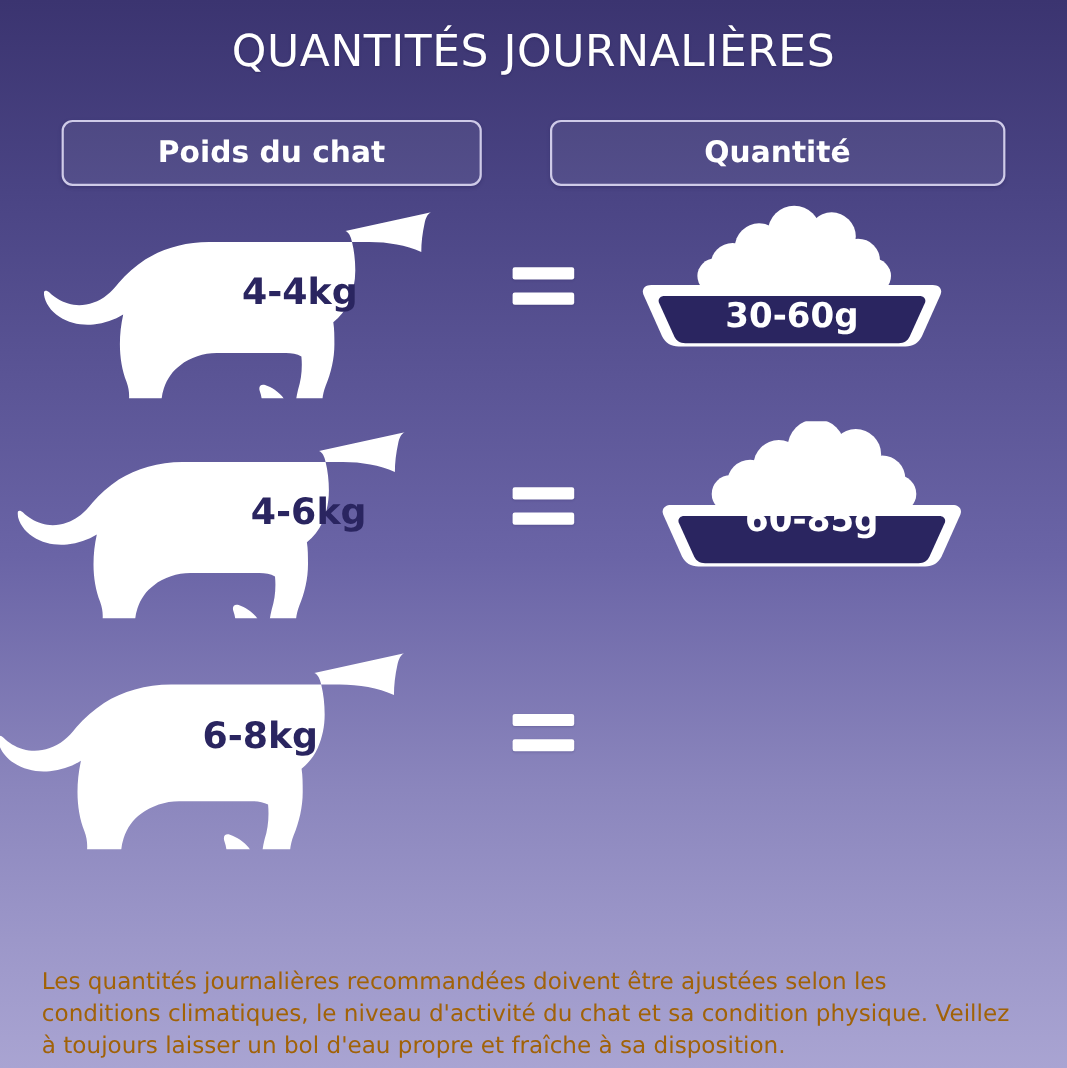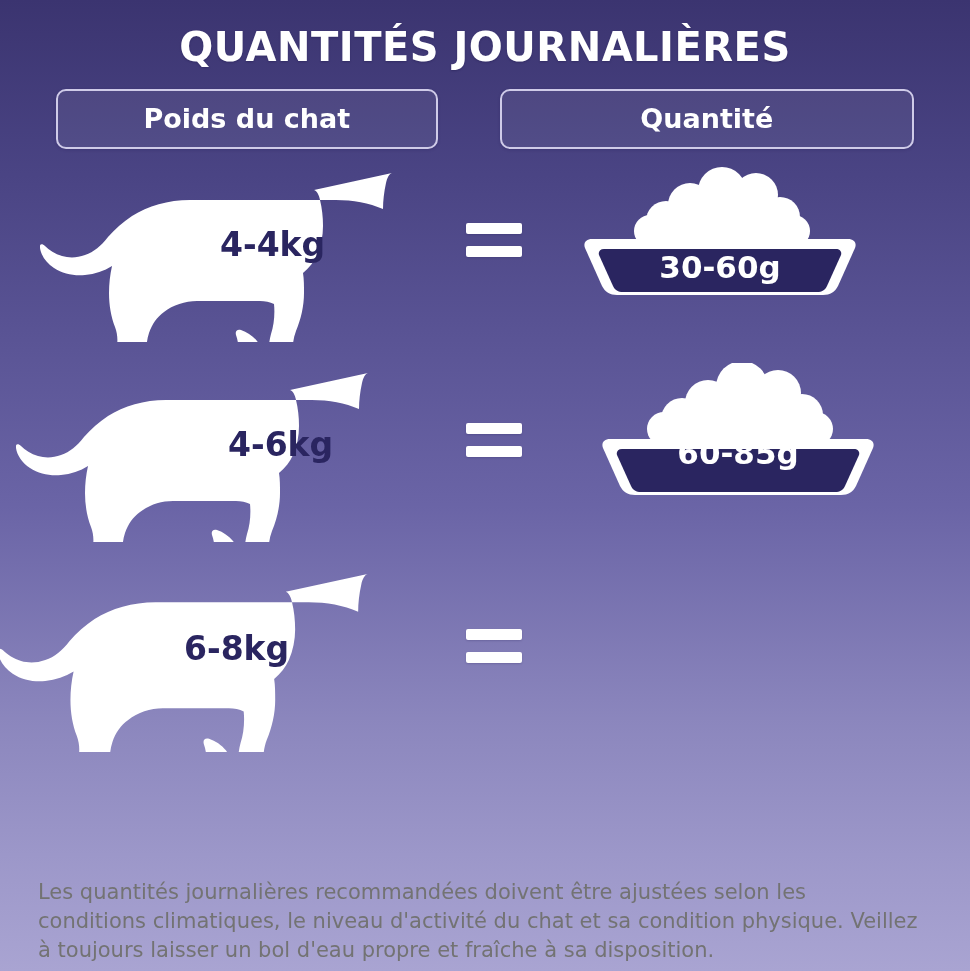--- a/index.html
+++ b/index.html
@@ -13,21 +13,21 @@
     background: linear-gradient(180deg, #3b3470 0%, #4a4484 18%, #6a64a6 52%, #8b86bd 74%, #9c97c9 88%, #a9a4d2 100%);
     color: #ffffff;
     position: relative;
   }
 
   
   .title {
     text-align: center;
     padding-top: 26px;
     font-size: 40px;
-    font-weight: bold;
+    font-weight: normal;
     letter-spacing: 0.5px;
     line-height: 1.08;
     text-shadow: 0 1px 2px rgba(25,20,70,0.35);
   }
   .title .l2 { display: block; }
 
   
   .headers {
     display: flex;
     margin-top: 20px;
@@ -36,20 +36,21 @@
   }
   .hdr {
     border: 2px solid #cfcbe8;
     border-radius: 10px;
     background: rgba(255,255,255,0.06);
     text-align: center;
     font-size: 27px;
     font-weight: bold;
     padding: 12px 22px 13px;
     box-shadow: 0 1px 3px rgba(30,25,80,0.25);
+    margin-top: 20px;
   }
   .hdr.weight { width: 404px; }
   .hdr.qty { width: 439px; }
 
   
   .rows {
     margin-top: 18px;
   }
   .row {
     position: relative;
@@ -98,21 +99,21 @@
 
   
   .footnote {
     position: absolute;
     left: 0;
     bottom: 0;
     width: 958px;
     padding: 0 38px 6px;
     font-size: 21px;
     line-height: 1.38;
-    color: #737373;
+    color: #a16207;
   }
 </style>
 </head>
 <body>
 
 <div class="title">
   <span>QUANTITÉS JOURNALIÈRES</span>
 </div>
 
 <div class="headers">

